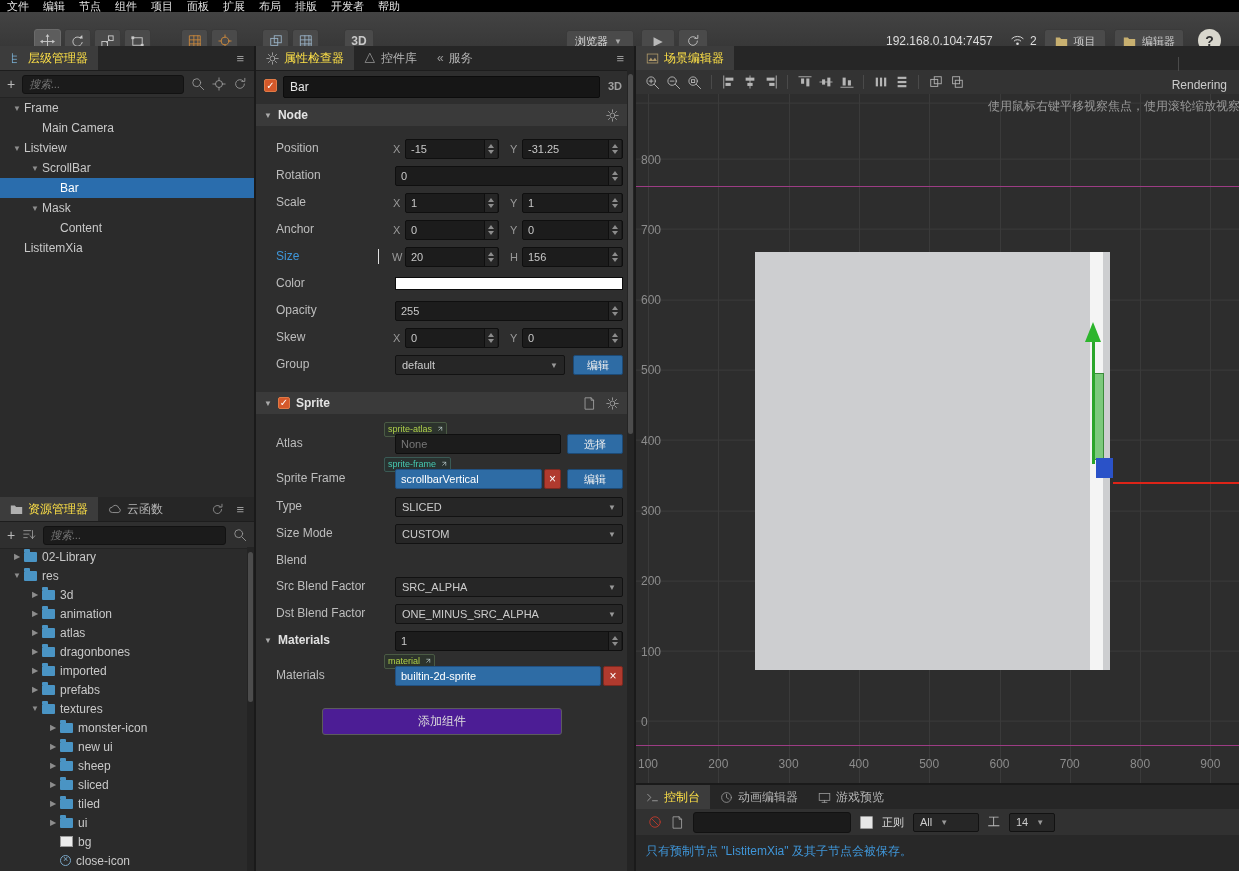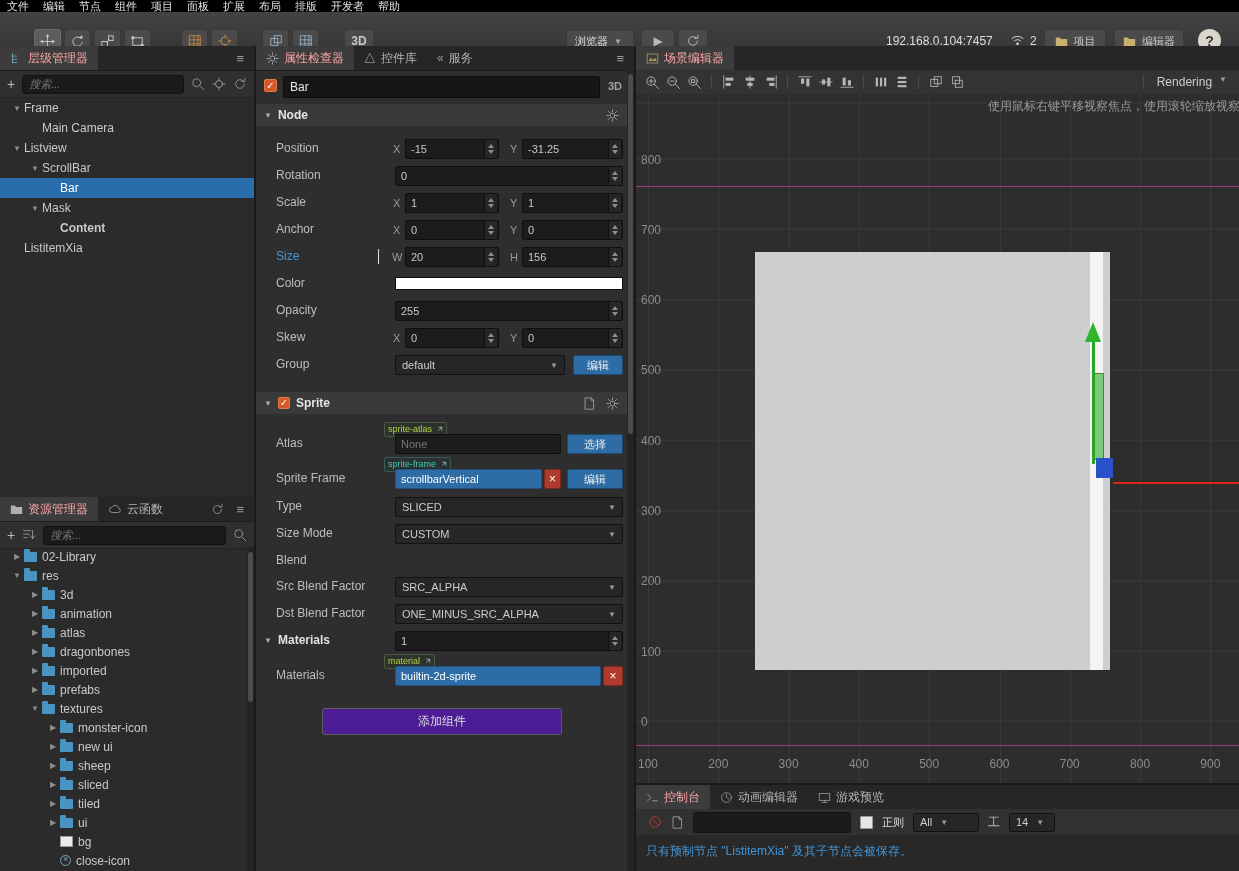--- a/index.html
+++ b/index.html
@@ -22,21 +22,21 @@
   .tlabel{position:absolute;font-size:12px;color:#ddd;white-space:nowrap;}
   .ddl{position:absolute;height:22px;background:#4a4a4a;border:1px solid #3a3a3a;border-radius:3px;display:flex;align-items:center;
        gap:6px;padding:0 8px;font-size:11px;color:#ddd;box-sizing:border-box;}
   .ddl .car{font-size:8px;color:#aaa;}
   .helpc{position:absolute;width:23px;height:23px;border-radius:50%;background:#d9d7cd;color:#333;display:flex;align-items:center;justify-content:center;font-weight:bold;font-size:14px;}
 
   
   .panel{position:absolute;background:#2b2b2b;overflow:hidden;}
   .ptabs{display:flex;height:24px;background:#262626;border-bottom:1px solid #1d1d1d;align-items:stretch;}
   .ptab{display:flex;align-items:center;gap:5px;padding:0 10px;font-size:12px;color:#b5b5b5;white-space:nowrap;}
-  .ptab.active{background:#3c3c3c;color:#fca5a5;}
+  .ptab.active{background:#3c3c3c;color:#fde047;}
   .hicons{margin-left:auto;display:flex;gap:12px;align-items:center;padding-right:10px;color:#999;}
   .ptool{height:26px;display:flex;align-items:center;padding:0 7px;gap:7px;background:#2f2f2f;border-bottom:1px solid #232323;}
   .plus{color:#bbb;font-size:14px;line-height:14px;}
   .search{flex:1;min-width:0;height:17px;background:#1b1b1b;border:1px solid #121212;border-radius:3px;color:#ccc;
           font-style:italic;font-size:11px;padding:0 6px;outline:none;font-family:inherit;}
   .menu-glyph{font-size:13px;color:#9a9a9a;}
 
   
   .tree{overflow:hidden;}
   .trow{height:20px;display:flex;align-items:center;font-size:12px;color:#c9c9c9;box-sizing:border-box;white-space:nowrap;}
@@ -87,21 +87,21 @@
           padding:0 6px;outline:none;box-sizing:border-box;font-family:inherit;}
   .addbtn{position:absolute;background:#4c1d95;border:1px solid #5c5c5c;border-radius:3px;color:#ddd;font-size:12px;
           display:flex;align-items:center;justify-content:center;}
   .swatch{position:absolute;top:4px;height:13px;background:#fff;border:1px solid #0c0c0c;box-sizing:border-box;}
 
   
   .scene-toolbar{position:absolute;left:0;top:24px;right:0;height:24px;background:#333;border-bottom:1px solid #222;
                  display:flex;align-items:center;padding:0 6px;color:#b5b5b5;}
   .tic{width:21px;height:19px;display:flex;align-items:center;justify-content:center;flex:none;}
   .sep{width:1px;height:14px;background:#4a4a4a;margin:0 6px;flex:none;}
-  .rend{margin-left:auto;display:flex;align-items:flex-start;gap:7px;font-size:12px;color:#ccc;padding-right:6px;}
+  .rend{margin-left:auto;display:flex;align-items:flex-start;gap:7px;font-size:12px;color:#ccc;padding-right:6px;flex-direction:column;}
   .scanvas{position:absolute;left:0;top:48px;width:603px;height:689px;background:#2d2d2d;overflow:hidden;
     background-image:repeating-linear-gradient(to right,#3a3a3a 0 1px,transparent 1px 70.3px),
                      repeating-linear-gradient(to bottom,#3a3a3a 0 1px,transparent 1px 70.3px);
     background-position:12px 0,0 64.6px;}
   .vruler{position:absolute;left:5px;top:-39.75px;z-index:3;}
   .vruler span{display:block;height:70.3px;line-height:70.3px;font-size:12px;color:#8c8c8c;}
   .hruler{position:absolute;left:-23.15px;top:663px;z-index:3;white-space:nowrap;}
   .hruler span{display:inline-block;width:70.3px;text-align:center;font-size:12px;color:#8c8c8c;}
   .hint{position:absolute;left:352px;top:4px;width:251px;overflow:hidden;white-space:nowrap;color:#9a9a9a;font-size:12px;z-index:3;}
   .magenta{position:absolute;left:0;width:603px;height:1px;background:#9c3c84;}
@@ -397,21 +397,21 @@
       <div class="trow sel" style="padding-left: 46px;">
         <span class="arr"></span>
         <span>Bar</span>
       </div>
 
       <div class="trow" style="padding-left: 28px;">
         <span class="arr">▼</span>
         <span>Mask</span>
       </div>
 
-      <div class="trow" style="padding-left: 46px; font-weight: bold;">
+      <div class="trow" style="padding-left: 46px;">
         <span class="arr"></span>
         <span>Content</span>
       </div>
 
       <div class="trow" style="padding-left: 10px;">
         <span class="arr"></span>
         <span>ListitemXia</span>
       </div>
     </div>
 </div>

